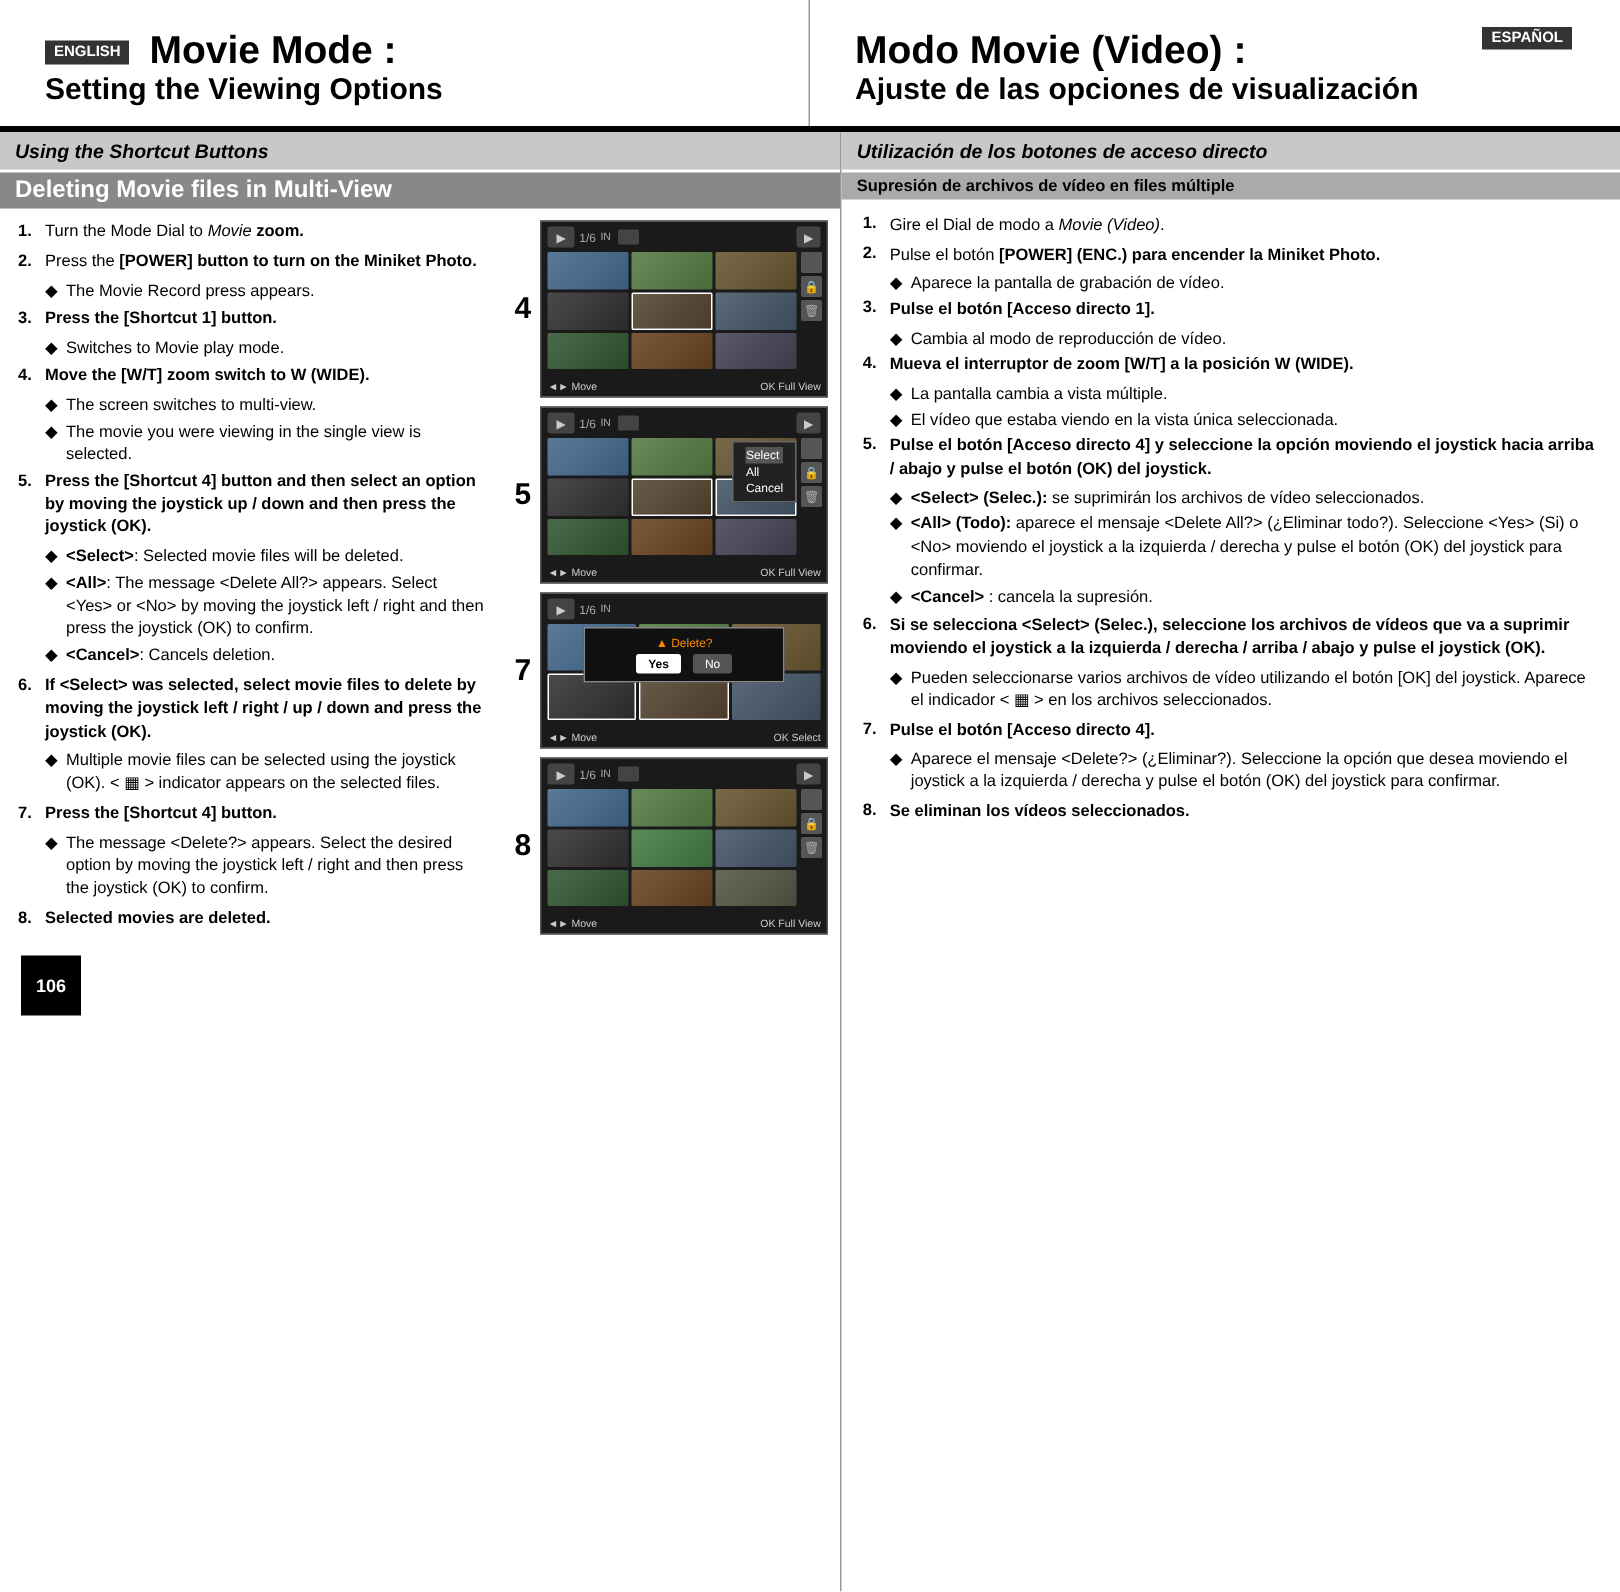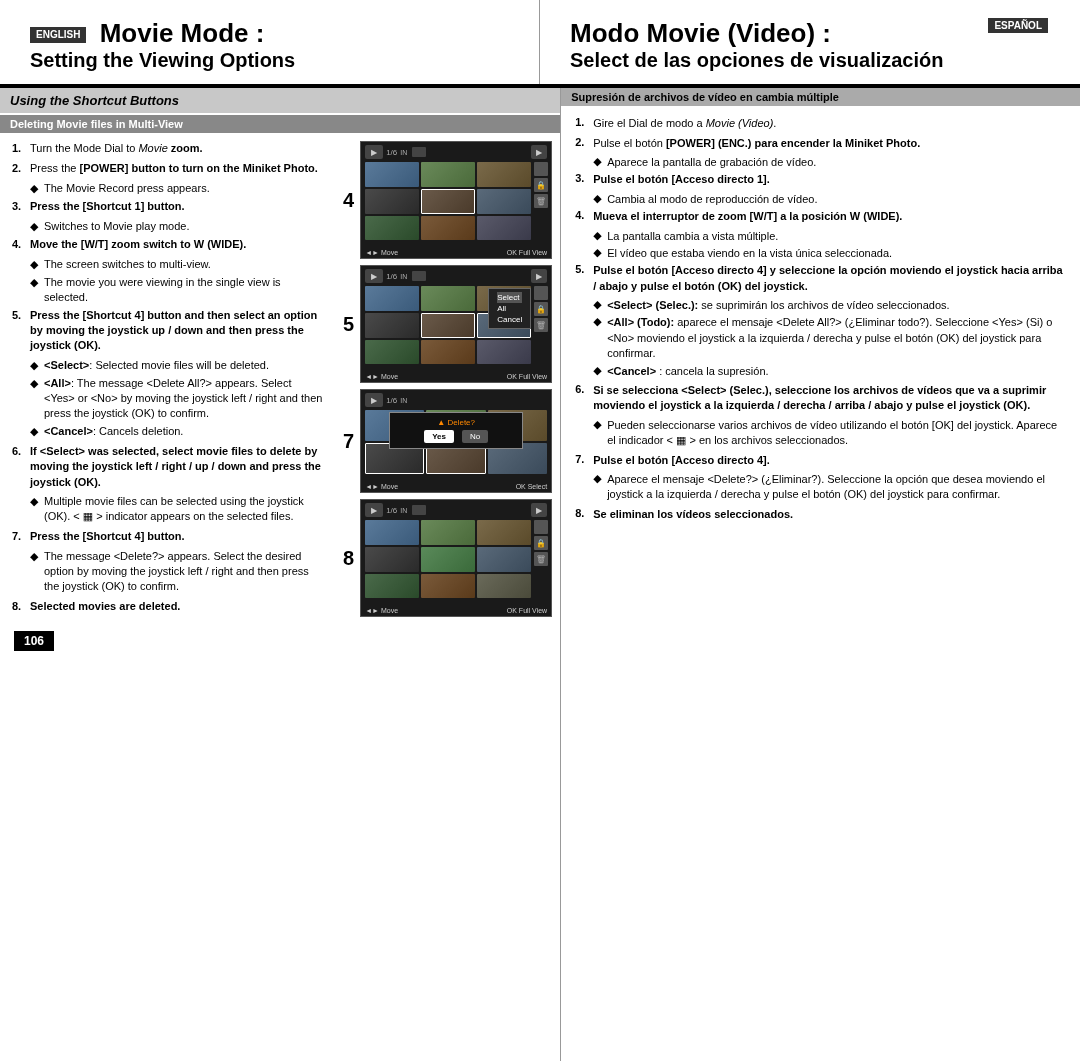--- a/index.html
+++ b/index.html
@@ -91,21 +91,21 @@
       font-weight: bold;
       font-size: 13px;
       padding: 5px 10px;
       margin-bottom: 2px;
     }
     
     .sub-heading {
       background: #888;
       color: #fff;
       font-weight: bold;
-      font-size: 11px;
+      font-size: 16px;
       padding: 3px 10px;
       margin-bottom: 6px;
     }
     .sub-heading-right {
       background: #aaa;
       color: #000;
       font-weight: bold;
       font-size: 11px;
       padding: 3px 10px;
       margin-bottom: 6px;
@@ -137,42 +137,42 @@
     }
     .bullet-text {
       font-size: 11px;
       line-height: 1.4;
     }
     .page-num-badge {
       background: #000;
       color: #fff;
       font-size: 12px;
       font-weight: bold;
-      padding: 3px 10px;
+      padding: 13px 10px;
       display: inline-block;
     }
   </style>
 </head>
 <body>
 
 <div class="page">
 
   <div class="header">
     <div class="header-left">
       <div class="title-main">
         <span class="lang-badge">ENGLISH</span>
         <span>Movie Mode :</span>
       </div>
       <div class="title-sub">Setting the Viewing Options</div>
     </div>
     <div class="header-right">
       <div style="display:flex;align-items:flex-start;justify-content:space-between;">
         <div>
           <div class="title-main">Modo Movie (Video) :</div>
-          <div style="font-size:20px;font-weight:bold;">Select de las opciones de visualización</div>
+          <div style="font-size:20px;font-weight:bold;">Ajuste de las opciones de visualización</div>
         </div>
         <span class="lang-badge-right">ESPAÑOL</span>
       </div>
     </div>
   </div>
 
   <div class="main-content">
 
     <div class="left-col">
       <div class="section-heading">Using the Shortcut Buttons</div>
@@ -400,21 +400,22 @@
 
         </div>
       </div>
 
       <div style="padding:8px 14px 8px 14px;">
         <span class="page-num-badge">106</span>
       </div>
     </div>
 
     <div class="right-col">
-      <div class="sub-heading-right">Supresión de archivos de vídeo en cambia múltiple</div>
+      <div class="section-heading-right">Utilización de los botones de acceso directo</div>
+      <div class="sub-heading-right">Supresión de archivos de vídeo en files múltiple</div>
 
       <div style="padding:4px 12px 4px 14px;">
         <div class="step">
           <span class="step-num">1.</span>
           <span class="step-text">Gire el Dial de modo a <i>Movie (Video)</i>.</span>
         </div>
         <div class="step">
           <span class="step-num">2.</span>
           <span class="step-text">Pulse el botón <b>[POWER] (ENC.) para encender la Miniket Photo.</b></span>
         </div>

